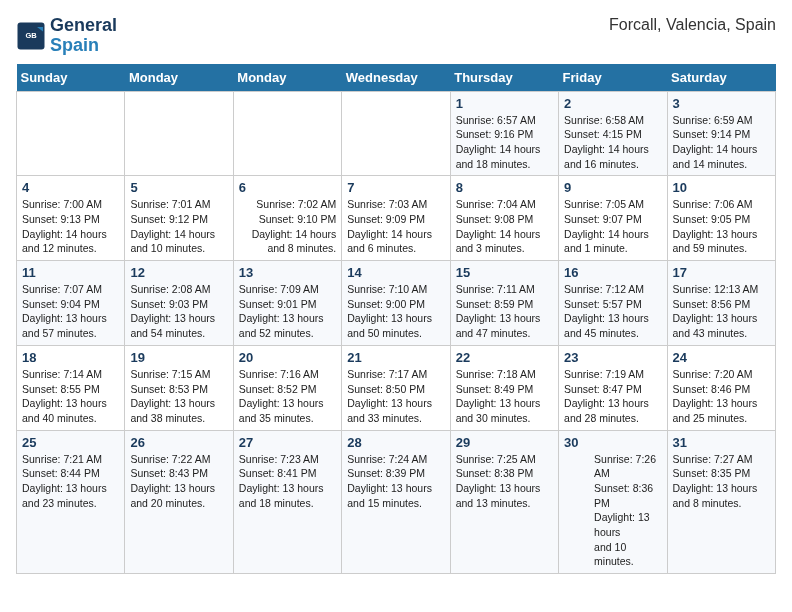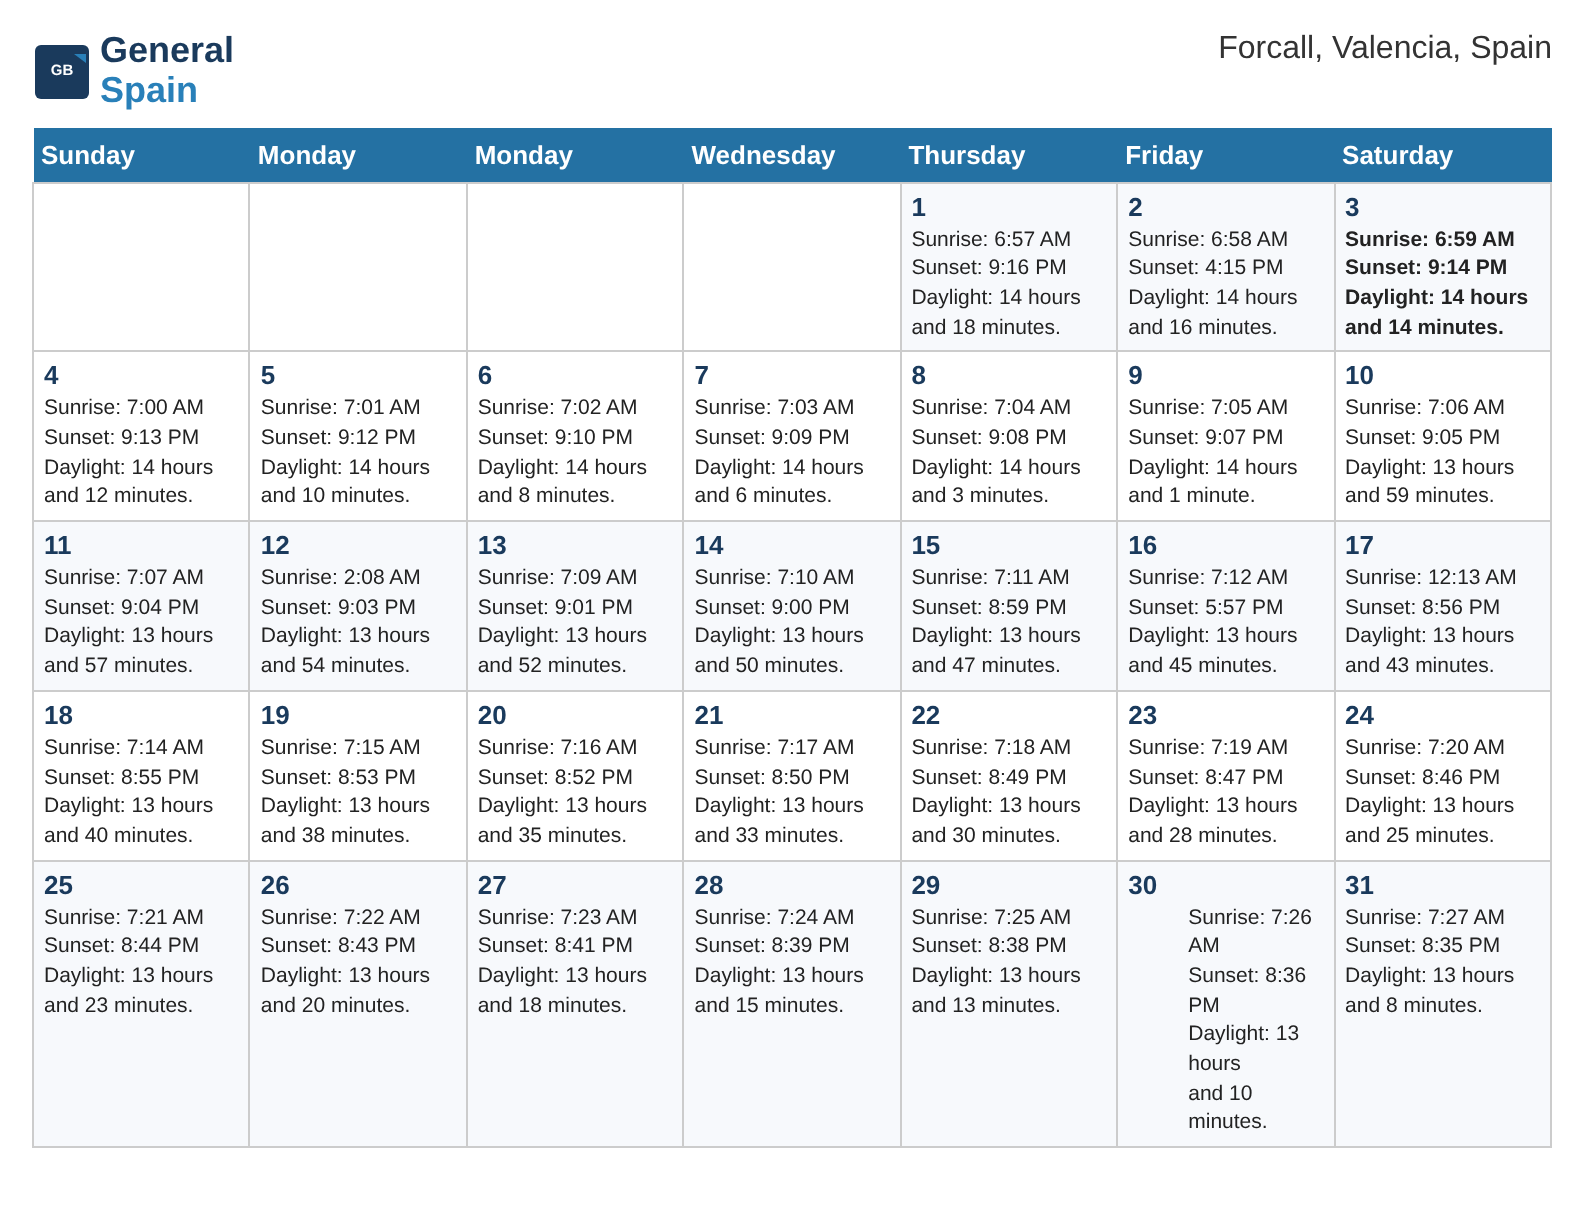--- a/index.html
+++ b/index.html
@@ -135,21 +135,21 @@
         </td>
         <td>
           <span class="day-num">2</span>
           <div class="day-info" style="white-space: pre-line;">Sunrise: 6:58 AM
 Sunset: 4:15 PM
 Daylight: 14 hours
 and 16 minutes.</div>
         </td>
         <td>
           <span class="day-num">3</span>
-          <div class="day-info" style="white-space: pre-line; font-weight: bold;">Sunrise: 6:59 AM
+          <div class="day-info" style="white-space: pre-line;">Sunrise: 6:59 AM
 Sunset: 9:14 PM
 Daylight: 14 hours
 and 14 minutes.</div>
         </td>
       </tr>
       <tr>
         <td>
           <span class="day-num">4</span>
           <div class="day-info" style="white-space: pre-line;">Sunrise: 7:00 AM
 Sunset: 9:13 PM
@@ -158,21 +158,21 @@
         </td>
         <td>
           <span class="day-num">5</span>
           <div class="day-info" style="white-space: pre-line;">Sunrise: 7:01 AM
 Sunset: 9:12 PM
 Daylight: 14 hours
 and 10 minutes.</div>
         </td>
         <td>
           <span class="day-num">6</span>
-          <div class="day-info" style="white-space: pre-line;">Sunrise: 7:02 AM
+          <div class="day-info" style="white-space: pre-line; text-align: right;">Sunrise: 7:02 AM
 Sunset: 9:10 PM
 Daylight: 14 hours
 and 8 minutes.</div>
         </td>
         <td>
           <span class="day-num">7</span>
           <div class="day-info" style="white-space: pre-line;">Sunrise: 7:03 AM
 Sunset: 9:09 PM
 Daylight: 14 hours
 and 6 minutes.</div>

